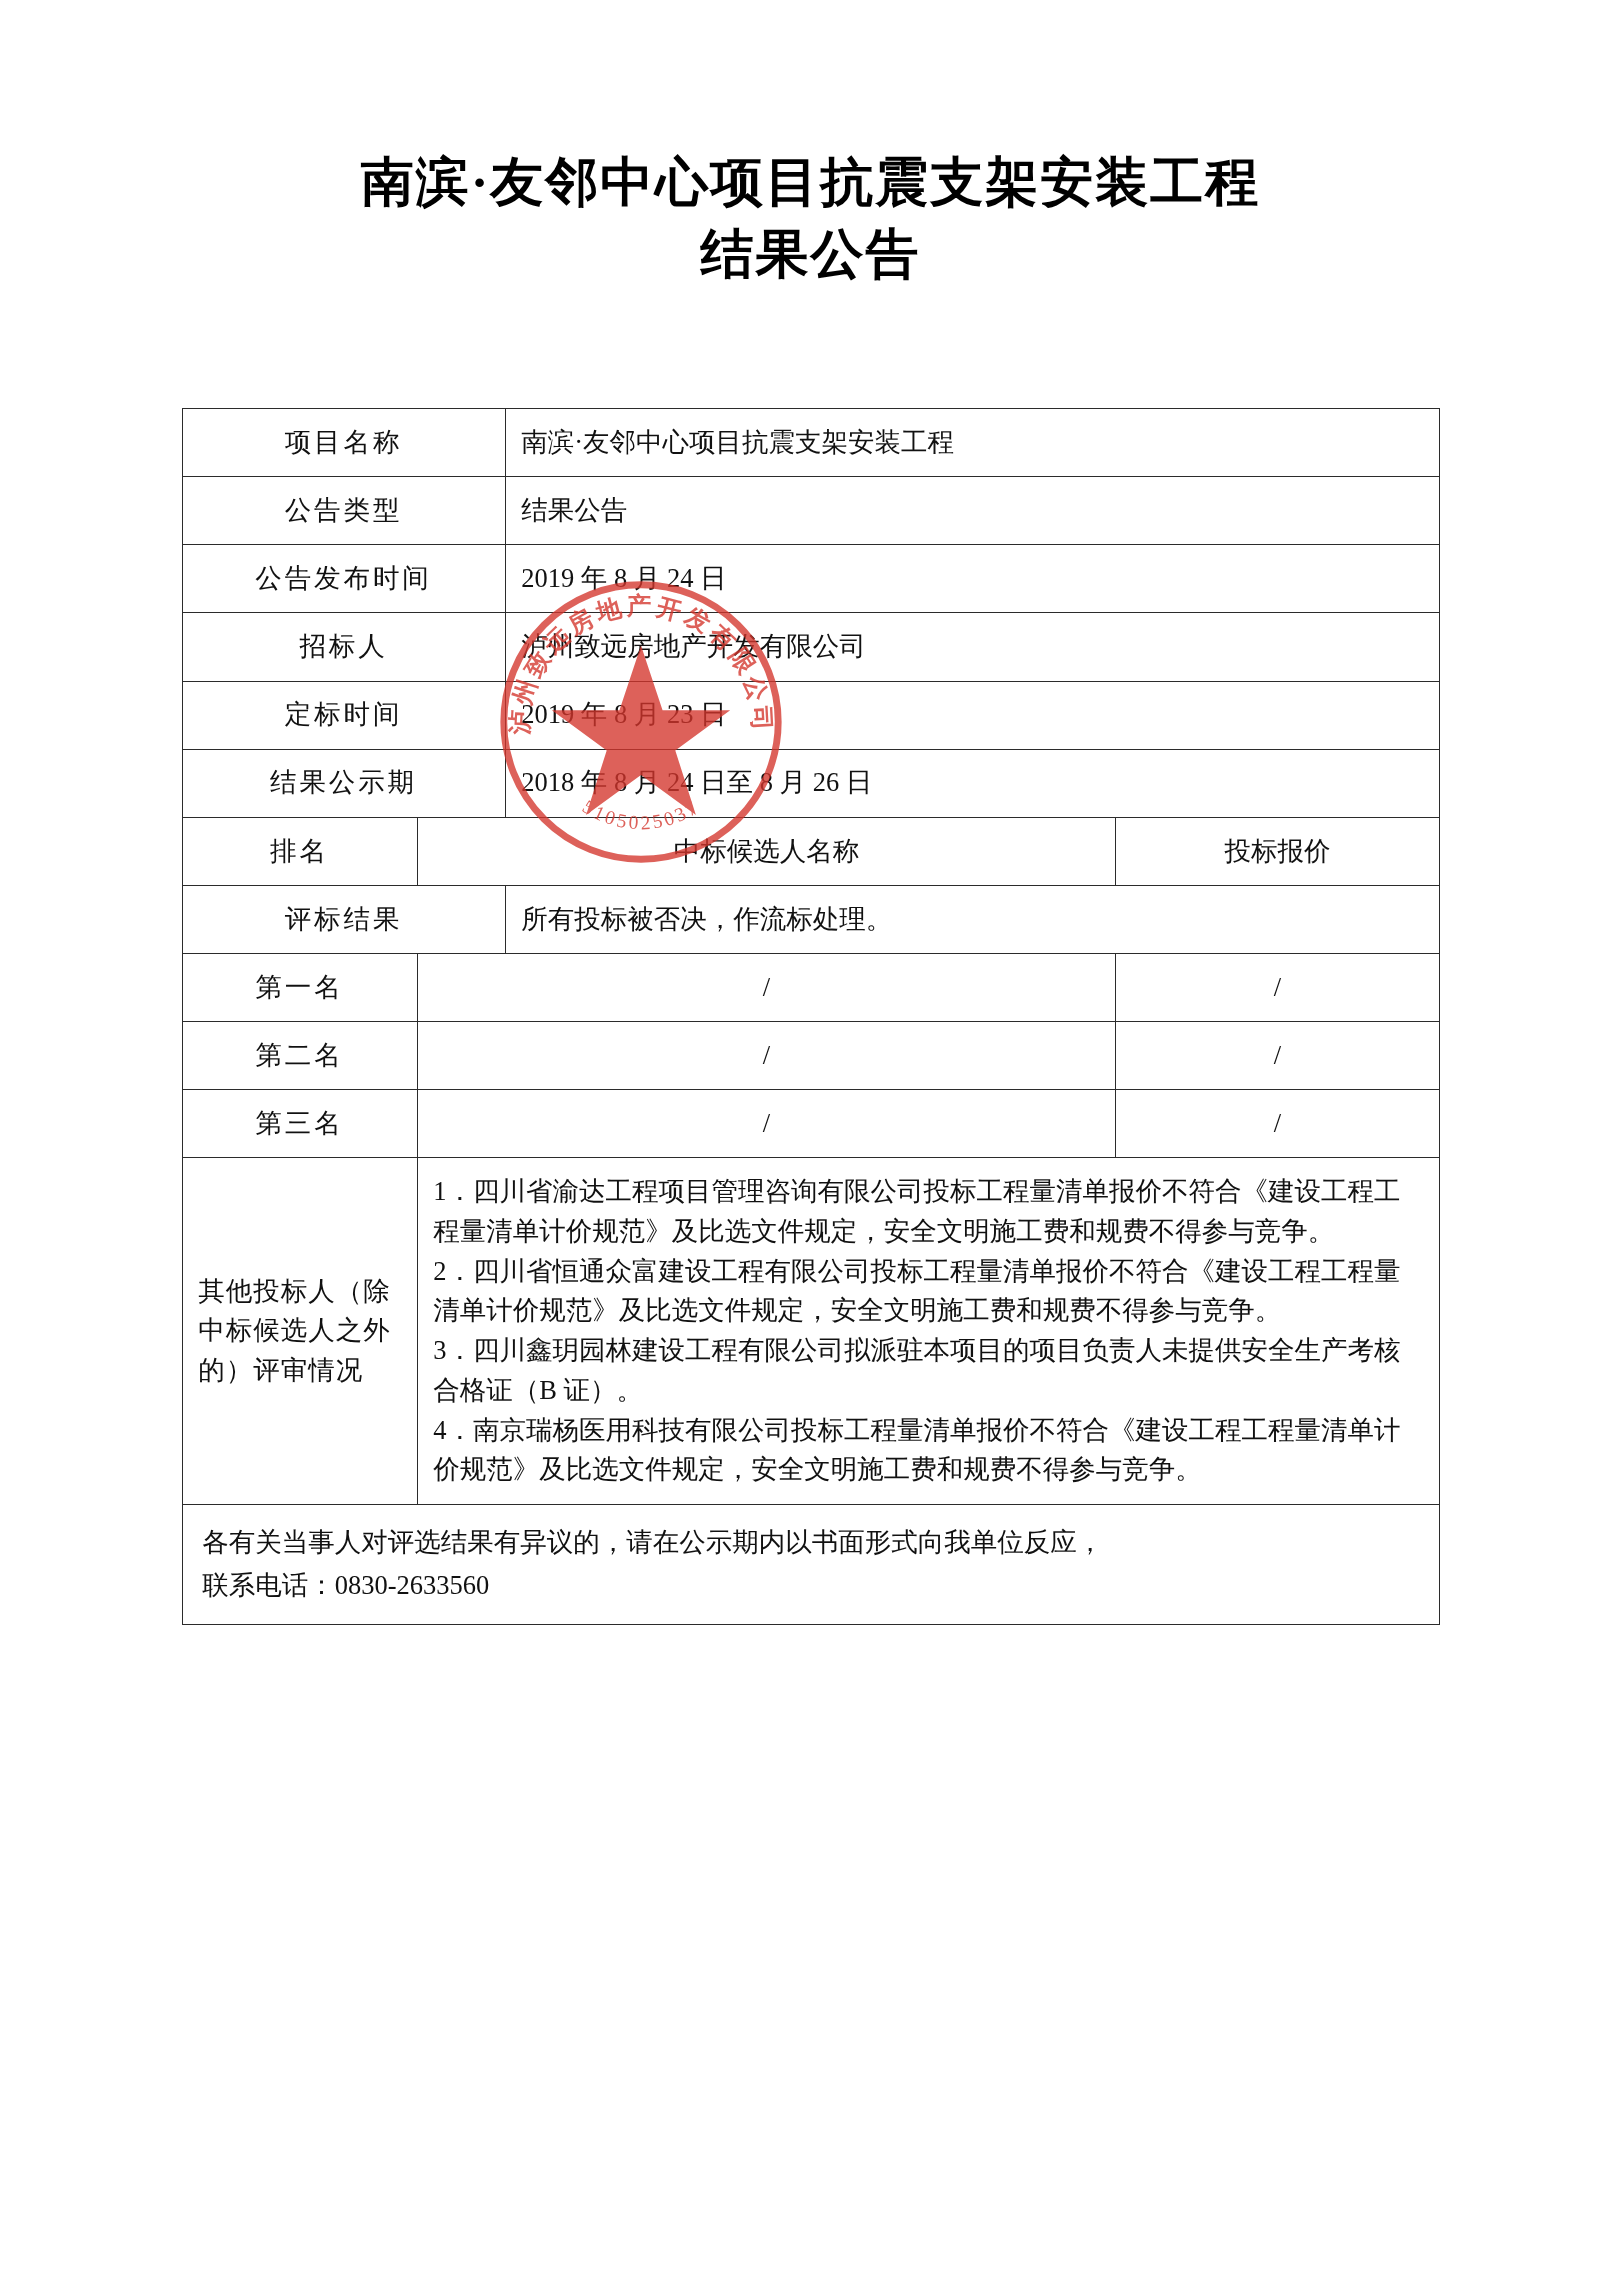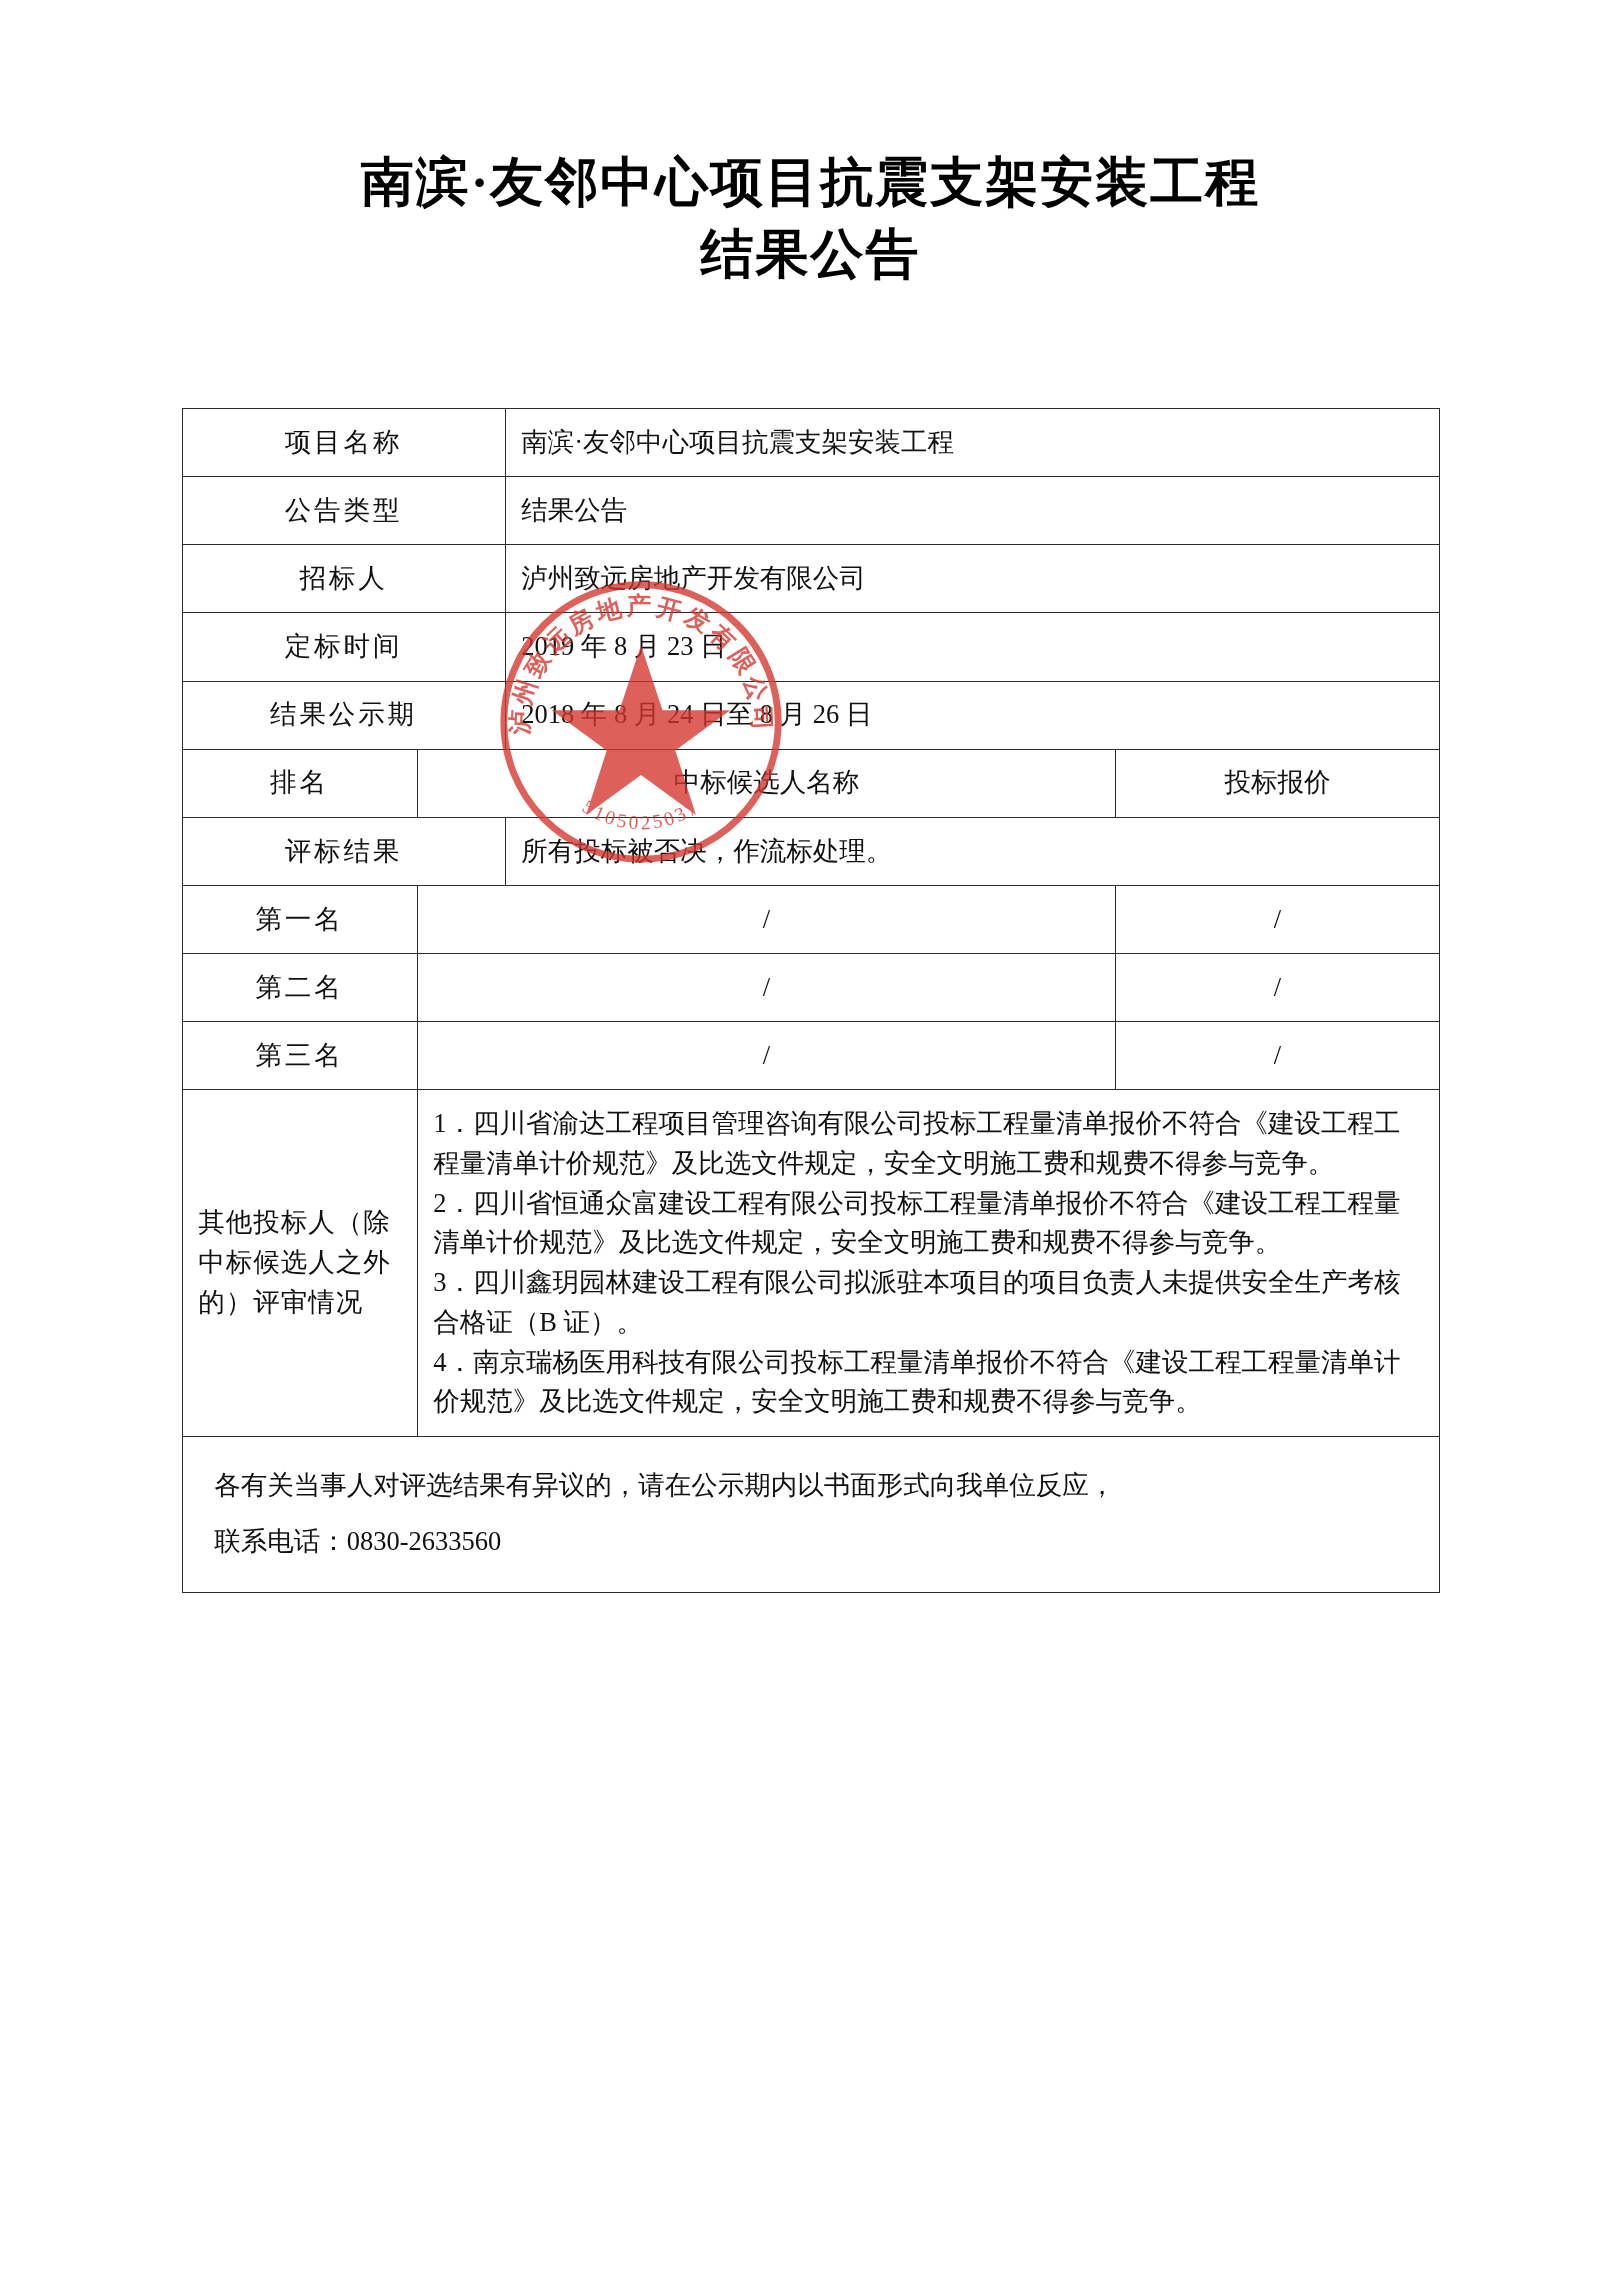--- a/index.html
+++ b/index.html
@@ -91,21 +91,21 @@
     margin: 0;
     text-indent: 0;
   }
   td.footer-note {
     text-align: left;
     font-size: 26.5px;
     line-height: 1.7;
     padding: 17.6px 19.6px 19.6px 21.6px;
   }
   td.footer-note p {
-    margin: 16px;
+    margin: 4px;
     font-family: Liberation Serif, serif;
   }
   
   .seal {
     position: absolute;
     left: 312px;
     top: 167px;
     width: 294px;
     height: 294px;
     pointer-events: none;
@@ -135,20 +135,24 @@
         <col style="width:323px">
       </colgroup>
       <tbody>
         <tr>
           <td class="lbl" colspan="2">项目名称</td>
           <td class="val" colspan="2">南滨·友邻中心项目抗震支架安装工程</td>
         </tr>
         <tr>
           <td class="lbl" colspan="2">公告类型</td>
           <td class="val" colspan="2">结果公告</td>
+        </tr>
+        <tr>
+          <td class="lbl" colspan="2">公告发布时间</td>
+          <td class="val" colspan="2">2019 年 8 月 24 日</td>
         </tr>
         <tr>
           <td class="lbl" colspan="2">招标人</td>
           <td class="val" colspan="2">泸州致远房地产开发有限公司</td>
         </tr>
         <tr>
           <td class="lbl" colspan="2">定标时间</td>
           <td class="val" colspan="2">2019 年 8 月 23 日</td>
         </tr>
         <tr>

